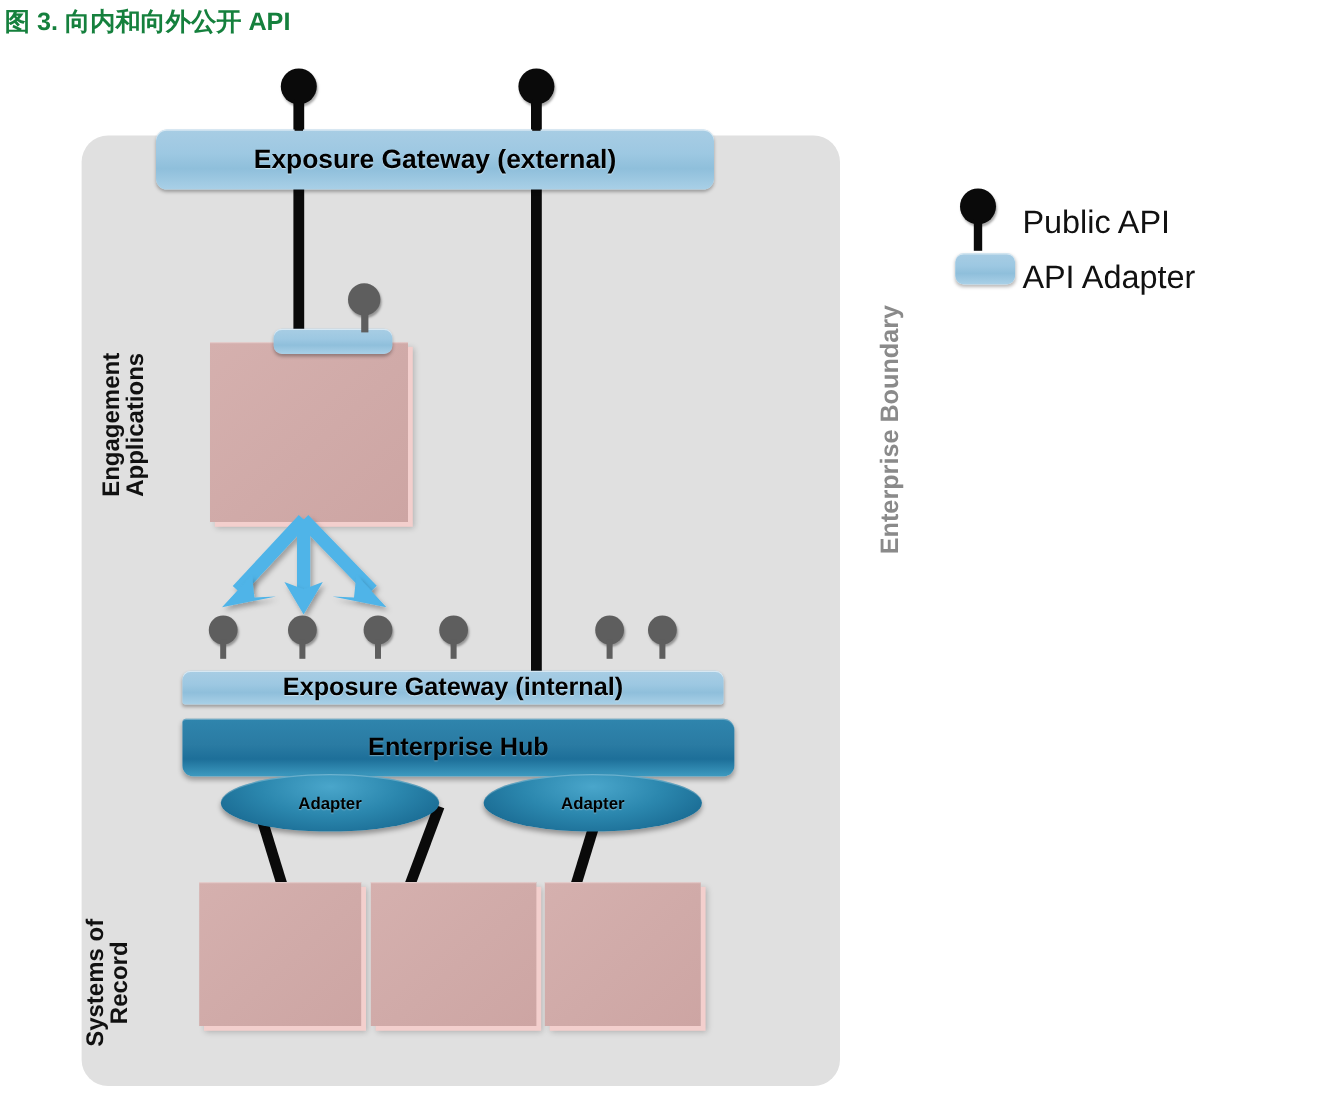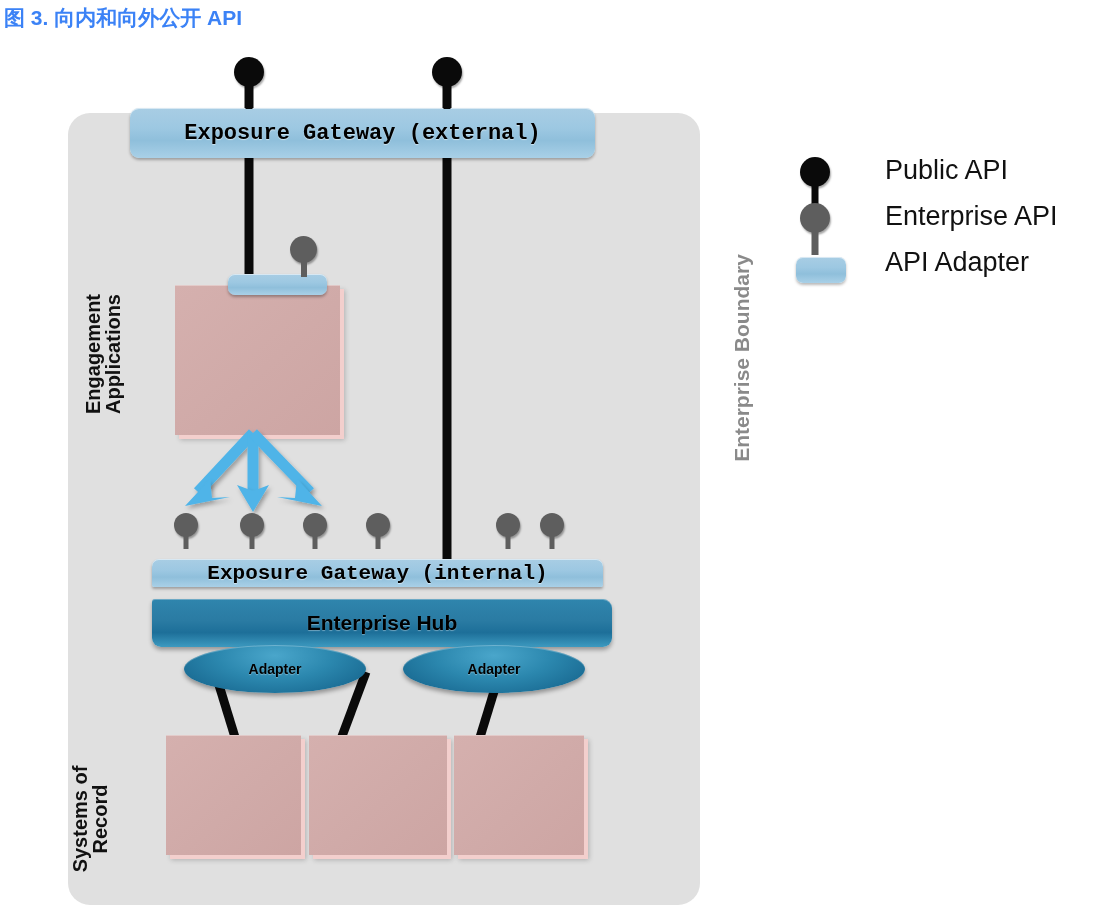--- a/index.html
+++ b/index.html
@@ -15,21 +15,21 @@
     overflow: hidden;
   }
 
   
   #figure-caption {
     position: absolute;
     left: 4px;
     top: 4px;
     font-size: 21px;
     font-weight: bold;
-    color: #3b82f6;
+    color: #15803d;
     letter-spacing: 0px;
     white-space: nowrap;
   }
 
   
   #diagram {
     position: absolute;
     left: 0;
     top: 40px;
     width: 1114px;
@@ -91,21 +91,20 @@
     position: absolute;
     border-radius: 9px;
     background: linear-gradient(to bottom, #a8cde4 0%, #9dc8e2 40%, #8fbfdb 65%, #a9d0e7 100%);
     box-shadow: 0 2px 3px rgba(0,0,0,0.30), inset 0 1px 0 rgba(255,255,255,0.55);
     display: flex;
     align-items: center;
     justify-content: center;
     color: #000000;
     font-weight: bold;
     text-shadow: 0px 1px 1px rgba(255,255,255,0.55);
-    font-family: Liberation Mono, monospace;
   }
   #gateway-external {
     left: 130px;
     top: 68px;
     width: 465px;
     height: 50px;
     font-size: 22px;
     z-index: 6;
   }
   #gateway-internal {
@@ -237,23 +236,22 @@
 
   
   #legend {
     position: absolute;
     left: 790px;
     top: 115px;
     width: 320px;
   }
   .legend-row {
     display: flex;
-    align-items: flex-start;
+    align-items: flex-end;
     height: 46px;
-    gap: 33px;
   }
   .legend-marker {
     width: 62px;
     position: relative;
     height: 46px;
     flex: 0 0 62px;
   }
   .legend-label {
     font-size: 27px;
     color: #111111;
@@ -389,29 +387,20 @@
     <div class="legend-row">
       <span class="legend-marker">
         <span class="pin pin-public pin-lg legend-pin">
           <span class="pin-head"></span>
           <span class="pin-stem"></span>
         </span>
       </span>
       <span class="legend-label">Public API</span>
     </div>
 
-    <div class="legend-row">
-      <span class="legend-marker">
-        <span class="pin pin-enterprise pin-lg legend-pin">
-          <span class="pin-head"></span>
-          <span class="pin-stem"></span>
-        </span>
-      </span>
-      <span class="legend-label">Enterprise API</span>
-    </div>
 
     <div class="legend-row">
       <span class="legend-marker">
         <span class="legend-gateway-swatch"></span>
       </span>
       <span class="legend-label">API Adapter</span>
     </div>
 
   </div>
 

